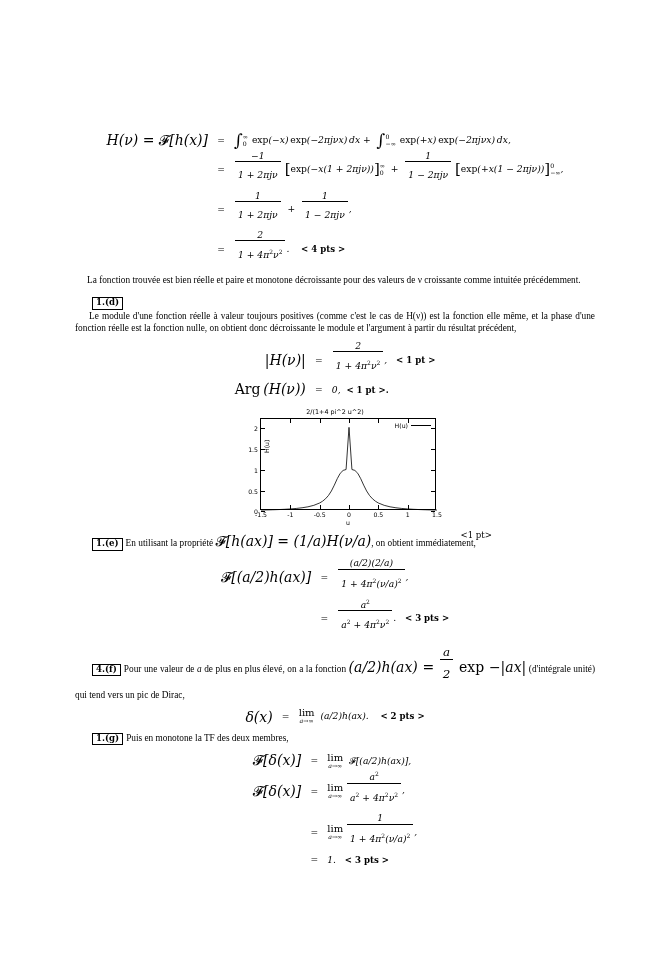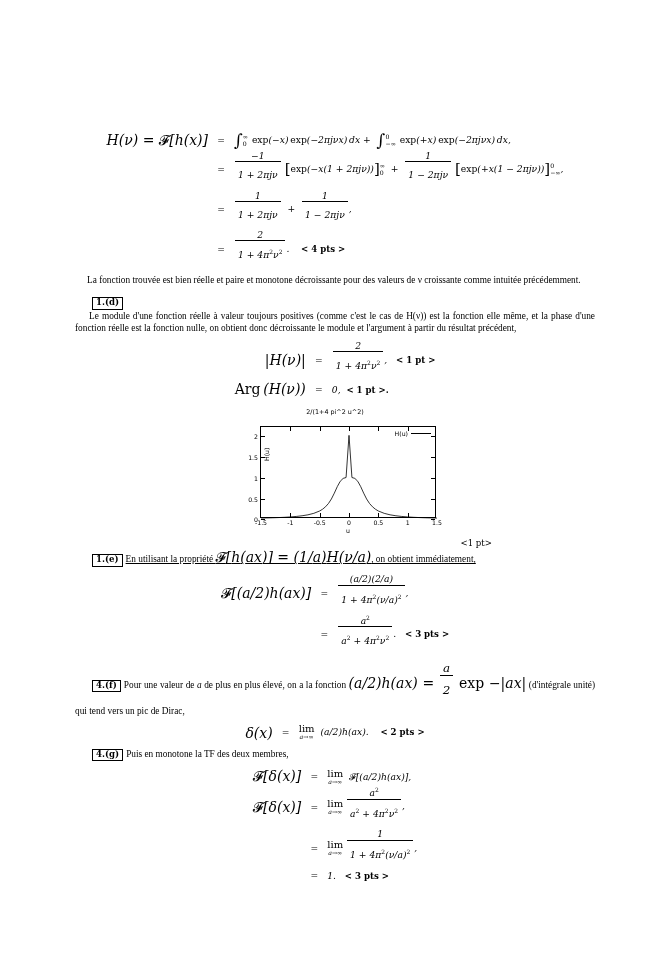--- a/index.html
+++ b/index.html
@@ -131,21 +131,21 @@
   
   .figwrap {
     margin: 10px auto 0 auto;
     width: 230px;
     position: relative;
   }
   .figtitle {
     text-align: center;
     font-size: 6.4px;
     font-family: "DejaVu Sans", sans-serif;
-    margin-bottom: 10px;
+    margin-bottom: 2px;
   }
   .plotbox {
     position: relative;
     width: 176px;
     height: 92px;
     margin-left: 40px;
     border: 0.8px solid #000;
     box-sizing: border-box;
   }
   .ylab {
@@ -366,21 +366,21 @@
         </div>
 
         <svg id="plot-svg" width="176" height="92" viewBox="0 0 176 92" style="position:absolute; left:0; top:0;">
           <polyline id="curve" fill="none" stroke="#000" stroke-width="0.8" points="0.00,91.08 5.87,90.94 11.73,90.77 17.60,90.57 23.47,90.30 29.33,89.94 35.20,89.46 41.07,88.78 46.93,87.82 52.80,86.34 58.67,83.97 61.60,82.19 64.53,79.78 67.47,76.48 70.40,71.98 73.33,66.14 76.27,59.66 79.20,54.34 82.13,51.42 85.07,50.50 88.00,8.36 90.93,50.50 93.87,51.42 96.80,54.34 99.73,59.66 102.67,66.14 105.60,71.98 108.53,76.48 111.47,79.78 114.40,82.19 117.33,83.97 123.20,86.34 129.07,87.82 134.93,88.78 140.80,89.46 146.67,89.94 152.53,90.30 158.40,90.57 164.27,90.77 170.13,90.94 176.00,91.08"></polyline>
         </svg>
       </div>
       <div class="xlab">u</div>
       <div class="figpts">&lt;1 pt&gt;</div>
     </div>
 
-    <div class="tagline" style="margin-top:14px;text-decoration:underline;">
+    <div class="tagline" style="margin-top:6px;">
       <span class="tag">1.(e)</span><span>En utilisant la propriété <span class="mathline"><span class="up">𝓕</span>[<i>h</i>(<i>ax</i>)] = (1/<i>a</i>)<i>H</i>(<i>ν</i>/<i>a</i>)</span>, on obtient immédiatement,</span>
     </div>
 
     <div class="eqblock">
       <table class="eqtable">
         <tbody>
             <tr>
           <td class="eq-lhs"><span class="mathline"><span class="up">𝓕</span>[(<i>a</i>/2)<i>h</i>(<i>ax</i>)]</span></td>
           <td class="eq-rel">=</td>
           <td class="eq-rhs">
@@ -413,21 +413,21 @@
             <span class="lim"><span class="lm">lim</span><span class="lb">a→∞</span></span>
             &nbsp;(<i>a</i>/2)<i>h</i>(<i>ax</i>).
             &nbsp;&nbsp;&nbsp;<span class="ptsb">&lt; 2 pts &gt;</span>
           </td>
         </tr>
       </tbody>
         </table>
     </div>
 
     <div class="tagline" style="margin-top:6px;">
-      <span class="tag">4.(g)</span><span>Puis en monotone la TF des deux membres,</span>
+      <span class="tag">1.(g)</span><span>Puis en monotone la TF des deux membres,</span>
     </div>
 
     <div class="eqblock">
       <table class="eqtable">
         <tbody>
             <tr>
           <td class="eq-lhs"><span class="mathline"><span class="up">𝓕</span>[<i>δ</i>(<i>x</i>)]</span></td>
           <td class="eq-rel">=</td>
           <td class="eq-rhs">
             <span class="lim"><span class="lm">lim</span><span class="lb">a→∞</span></span>

